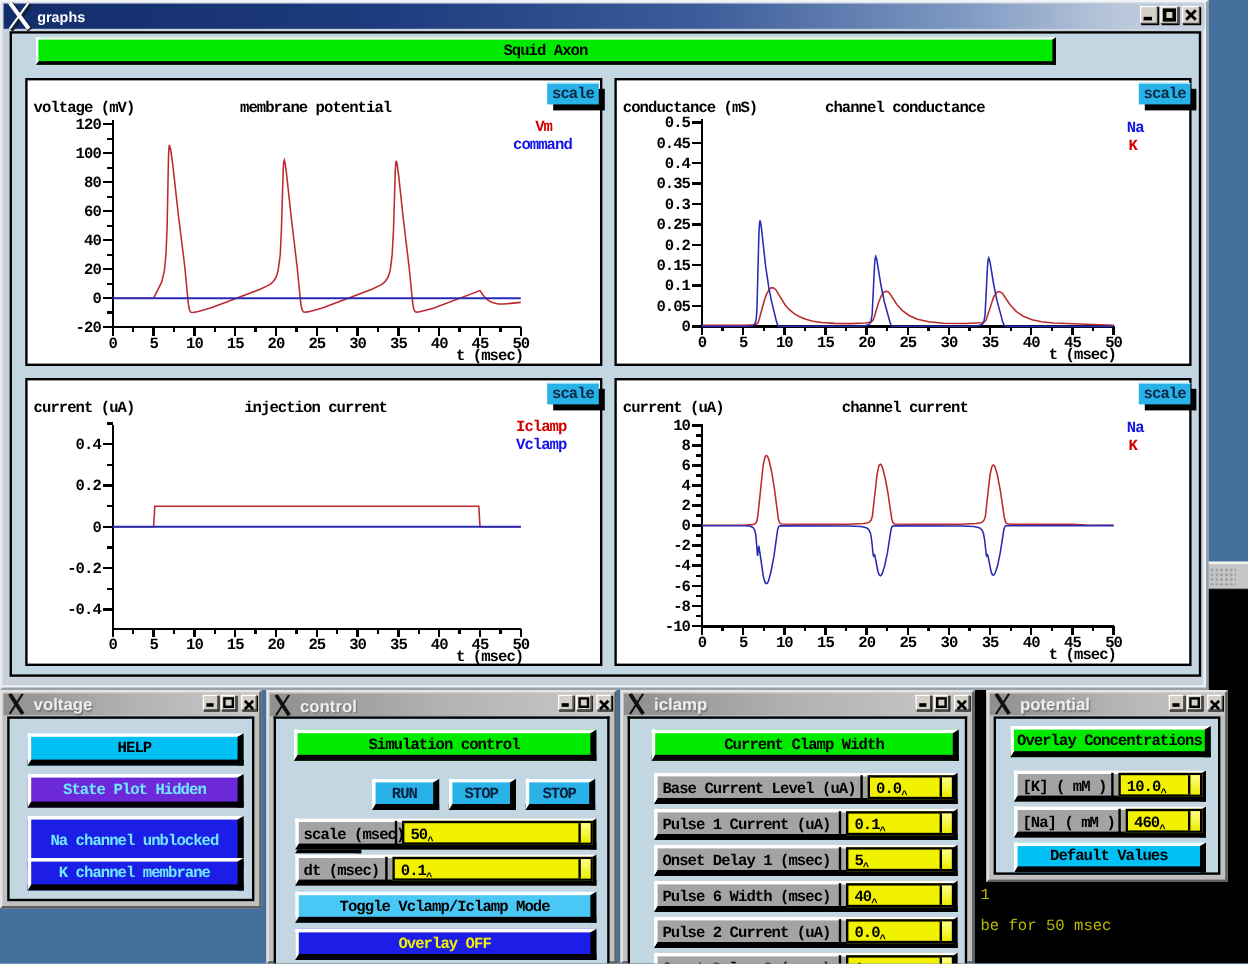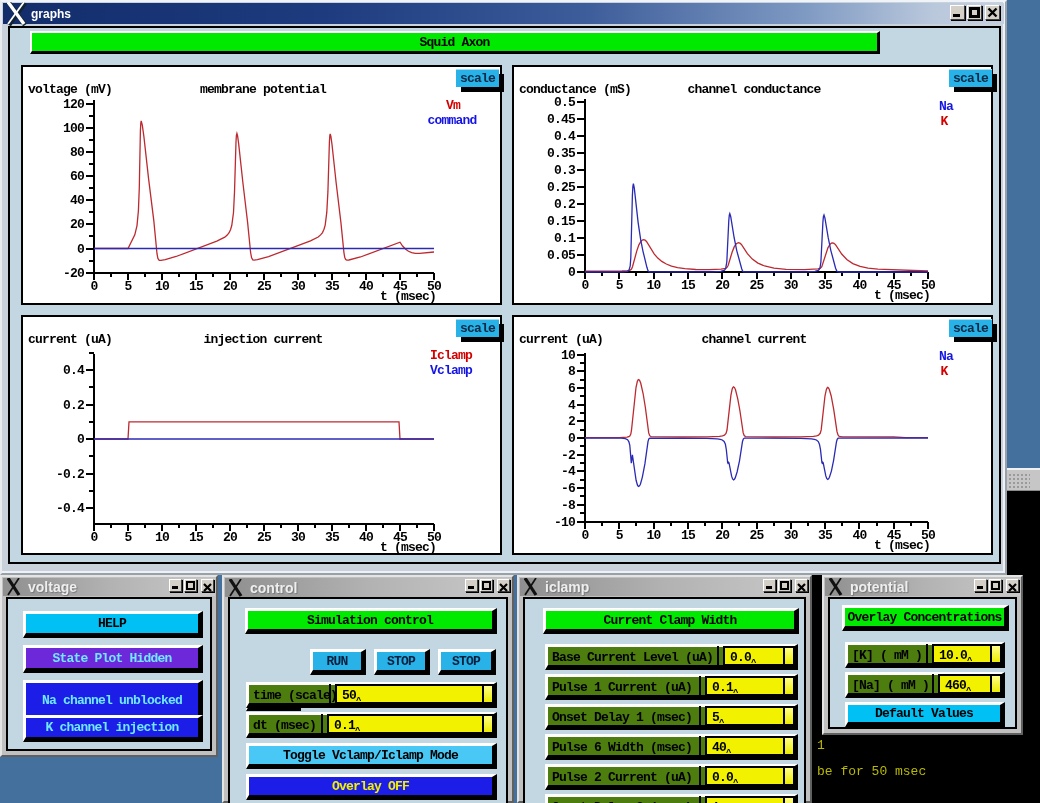--- a/index.html
+++ b/index.html
@@ -1,18 +1,18 @@
 <!DOCTYPE html>
 <html><head><meta charset="utf-8"><style>
 * { margin:0; padding:0; box-sizing:border-box; -webkit-font-smoothing:antialiased; }
 body { width:1040px; height:803px; position:relative; overflow:hidden; background:#44709e; font-family:'Liberation Mono',monospace; }
 .abs { position:absolute; }
 .plate { position:absolute; border:solid; border-width:3px 5px 5px 3px; border-color:#fff #000 #000 #fff; display:flex; align-items:center; justify-content:center; font:bold 13px 'Liberation Mono',monospace; letter-spacing:-0.8px; white-space:nowrap; overflow:hidden; }
 .wbody { position:absolute; background:#c2d7e2; border:2px solid #000; }
-.row { position:absolute; border:solid; border-width:3px 5px 5px 3px; border-color:#fff #000 #000 #fff; background:#4d7c0f; }
+.row { position:absolute; border:solid; border-width:3px 5px 5px 3px; border-color:#fff #000 #000 #fff; background:#a3a3a3; }
 .rlab { position:absolute; left:4px; top:2px; font:bold 13px 'Liberation Mono',monospace; letter-spacing:-0.8px; white-space:nowrap; }
 .rfield { position:absolute; top:-1px; bottom:-1px; border:2px solid #000; background:#f2f200; font:bold 13px 'Liberation Mono',monospace; letter-spacing:-0.8px; padding:2px 0 0 5px; }
 .thumb { position:absolute; right:0; top:0; bottom:0; width:10px; border-left:2px solid #000; background:linear-gradient(180deg,#ffff8a,#eded00); }
 </style></head><body>
 <div class="abs" style="left:1007px;top:0;width:33px;height:470px;background:#44709e"></div>
 <div class="abs" style="left:1007px;top:468px;width:33px;height:23px;background:#c6c6c6;border-top:2px solid #f0f0f0;border-bottom:1px solid #8a8a8a"></div>
 <div class="abs" style="left:1008px;top:473px;width:22px;height:15px;background-image:radial-gradient(#9a9a9a 1px,rgba(0,0,0,0) 1.2px);background-size:4px 4px"></div>
 <div class="abs" style="left:1007px;top:491px;width:33px;height:88px;background:#000"></div>
 <div class="abs" style="left:812px;top:575px;width:228px;height:228px;background:#000"></div>
 <div class="abs" style="left:817px;top:738px;color:#b9b900;font:13px 'Liberation Mono',monospace">1</div>
@@ -186,21 +186,21 @@
 <div style="position:absolute;width:13px;height:13px;background:#d4d0c8;border:1px solid;border-color:#fff #404040 #404040 #fff;box-shadow:1px 1px 0 #000;left:184px;top:579px">
     <div style="position:absolute;left:1px;top:1px;right:1px;bottom:1px;border:2px solid #000"></div>
   </div>
 <div style="position:absolute;width:13px;height:13px;background:#d4d0c8;border:1px solid;border-color:#fff #404040 #404040 #fff;box-shadow:1px 1px 0 #000;left:201px;top:579px"><svg width="11" height="11">
       <path d="M2 2L9 9M9 2L2 9" stroke="#000" stroke-width="2.2"></path>
     </svg></div>
 <div class="abs" style="left:6px;top:597px;width:206px;height:154px;background:#c2d7e2;border:2px solid #000;border-bottom:2px solid #000;"></div>
 <div class="plate" style="left:23px;top:611px;width:180px;height:27px;background:#00c0f4;color:#000">HELP</div>
 <div class="plate" style="left:23px;top:645px;width:180px;height:28px;background:#6d28d9;color:#6fe9ff">State Plot Hidden</div>
 <div class="plate" style="left:23px;top:680px;width:180px;height:42px;background:#1d1de8;color:#6fe9ff">Na channel unblocked</div>
-<div class="plate" style="left:23px;top:715px;width:180px;height:27px;background:#1d1de8;color:#6fe9ff">K channel injection</div>
+<div class="plate" style="left:23px;top:715px;width:180px;height:27px;background:#1d1de8;color:#6fe9ff">K channel membrane</div>
 <div class="abs" style="left:222px;top:575px;width:292px;height:228px;background:#c0c0c0;border:2px solid;border-color:#e4e4e4 #606060 #606060 #e4e4e4"></div>
 <div class="abs" style="left:225px;top:578px;width:286px;height:19px;background:linear-gradient(90deg,#8f8f8f,#b2b2b2 50%,#c9c9c9);display:flex;align-items:center;padding-left:4px">
     <svg width="14" height="18" style="margin-right:7px">
       <path d="M1 0L12 17" stroke="#111" stroke-width="3.2" fill="none"></path>
       <path d="M12 0L1 17" stroke="#111" stroke-width="1.7" fill="none"></path>
     </svg>
     <span style="font:bold 14px 'Liberation Sans',sans-serif;color:#eeeeee;text-shadow:1px 1px 1px #777">control</span>
   </div>
 <div style="position:absolute;width:13px;height:13px;background:#d4d0c8;border:1px solid;border-color:#fff #404040 #404040 #fff;box-shadow:1px 1px 0 #000;left:465px;top:579px">
     <div style="position:absolute;left:2px;bottom:2px;width:6px;height:3px;background:#000"></div>
@@ -211,21 +211,21 @@
 <div style="position:absolute;width:13px;height:13px;background:#d4d0c8;border:1px solid;border-color:#fff #404040 #404040 #fff;box-shadow:1px 1px 0 #000;left:497px;top:579px"><svg width="11" height="11">
       <path d="M2 2L9 9M9 2L2 9" stroke="#000" stroke-width="2.2"></path>
     </svg></div>
 <div class="abs" style="left:228px;top:597px;width:280px;height:206px;background:#c2d7e2;border:2px solid #000;border-bottom:none;"></div>
 <div class="plate" style="left:245px;top:608px;width:252px;height:26px;background:#00ea00;color:#000">Simulation control</div>
 <div class="plate" style="left:246px;top:685px;width:55px;height:26px;background:#28b2e8;color:#0c4a6e">RESET</div>
 <div class="plate" style="left:310px;top:649px;width:56px;height:26px;background:#28b2e8;color:#08203d">RUN</div>
 <div class="plate" style="left:374px;top:649px;width:56px;height:26px;background:#28b2e8;color:#08203d">STOP</div>
 <div class="plate" style="left:438px;top:649px;width:58px;height:26px;background:#28b2e8;color:#08203d">STOP</div>
 <div class="row" style="left:246px;top:682px;width:251px;height:26px">
-    <div class="rlab" style="top:3px">time (scale)</div>
+    <div class="rlab" style="top:3px">scale (msec)</div>
     <div style="position:absolute;left:80px;top:-1px;bottom:-1px;width:2px;background:#000"></div>
     <div class="rfield" style="left:86px;right:-2px">50<span style="font-size:9px;vertical-align:-4px">^</span><div class="thumb"></div></div>
   </div>
 <div class="row" style="left:246px;top:712px;width:251px;height:26px">
     <div class="rlab" style="top:3px">dt (msec)</div>
     <div style="position:absolute;left:72px;top:-1px;bottom:-1px;width:2px;background:#000"></div>
     <div class="rfield" style="left:78px;right:-2px">0.1<span style="font-size:9px;vertical-align:-4px">^</span><div class="thumb"></div></div>
   </div>
 <div class="plate" style="left:246px;top:743px;width:251px;height:26px;background:#49c8f5;color:#000">Toggle Vclamp/Iclamp Mode</div>
 <div class="plate" style="left:246px;top:774px;width:251px;height:26px;background:#1d1de8;color:#f2f200">Overlay OFF</div>

